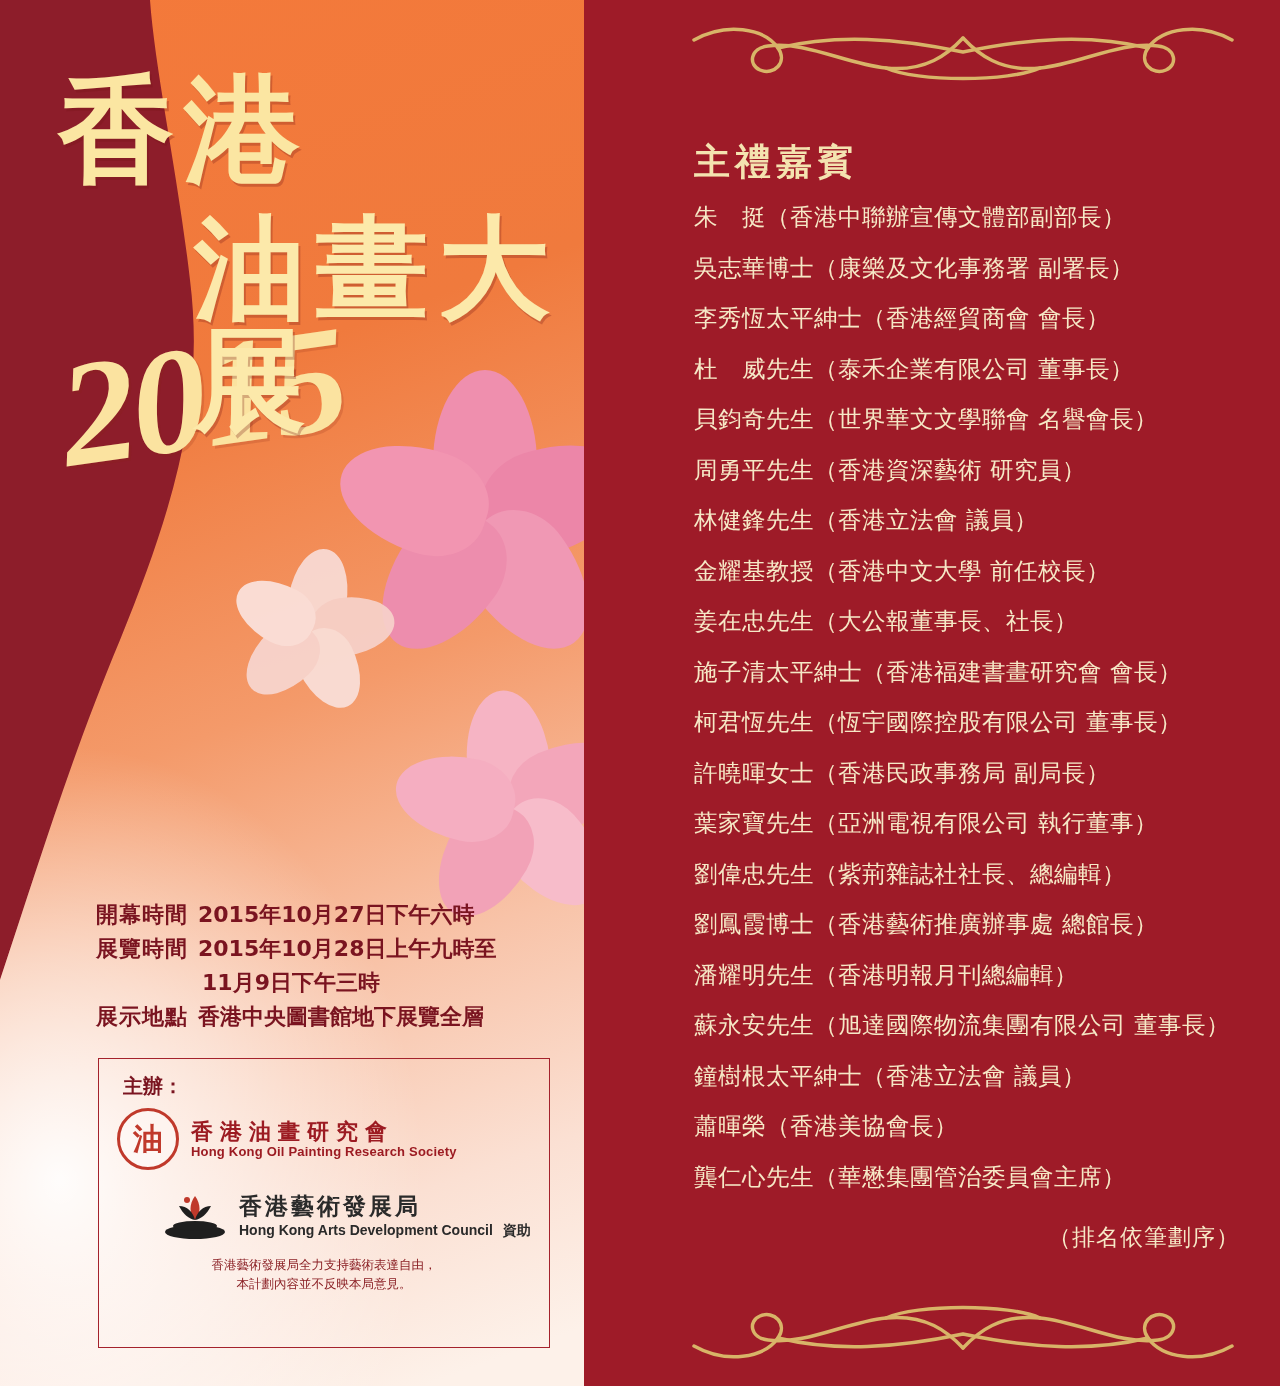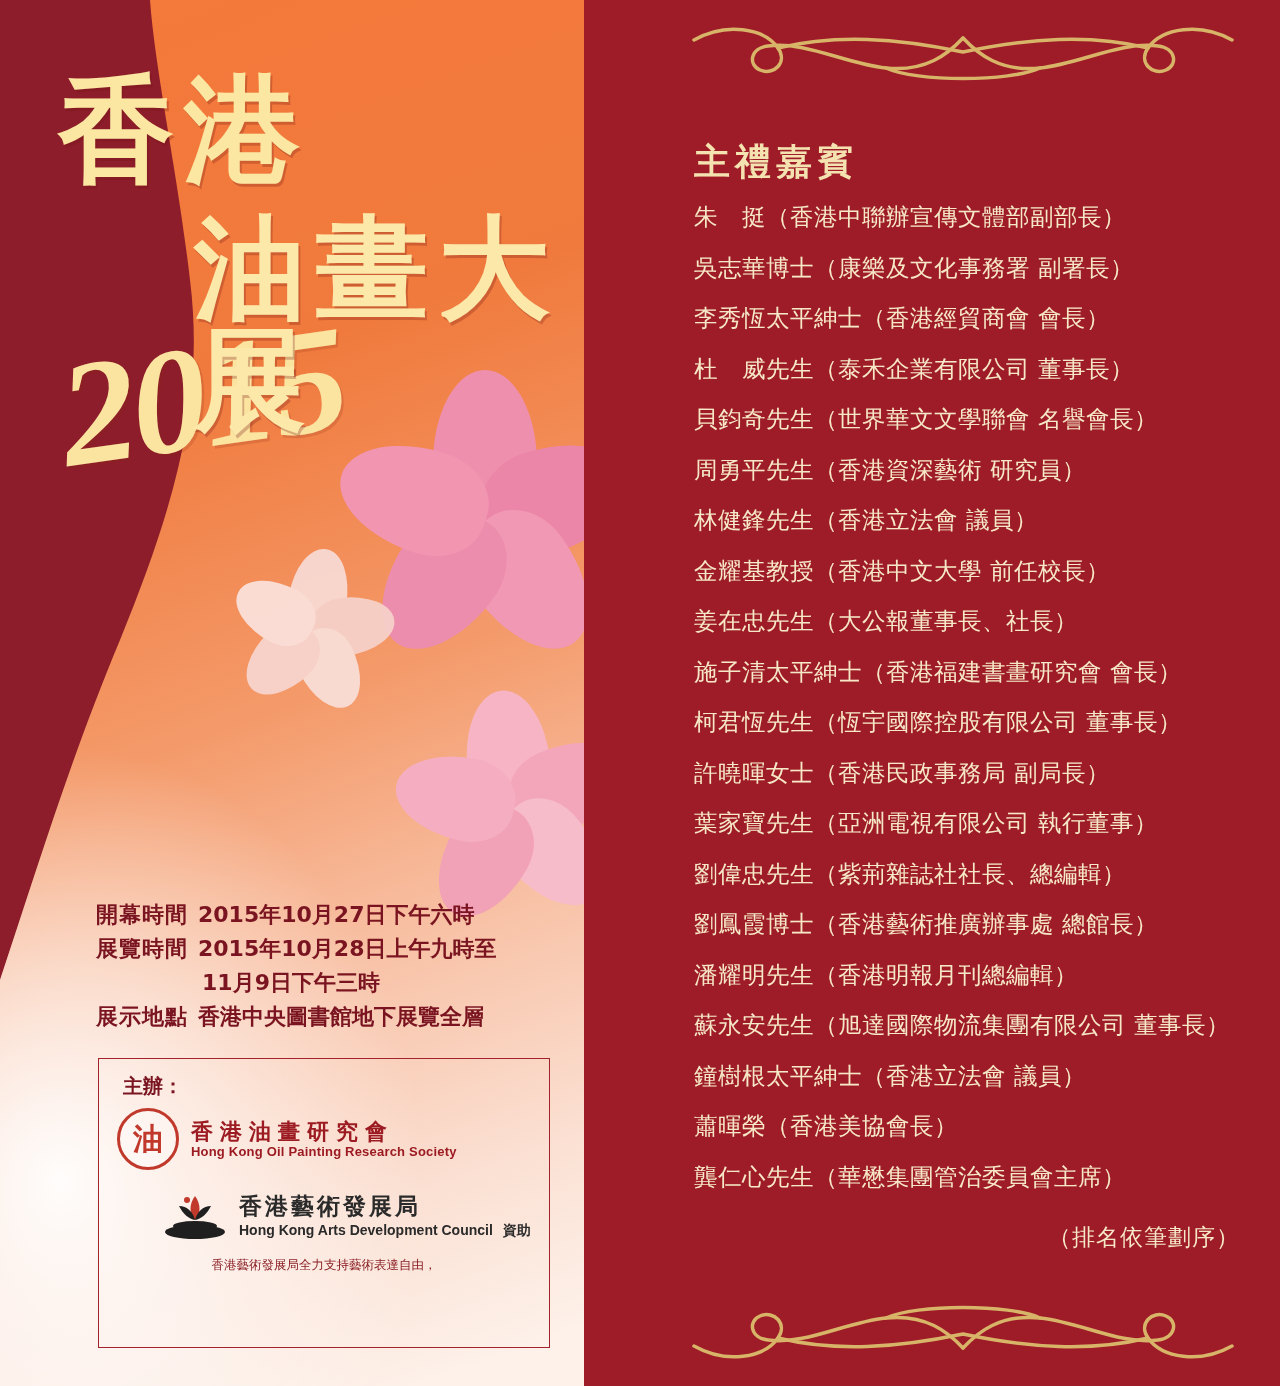--- a/index.html
+++ b/index.html
@@ -340,20 +340,21 @@
         <div class="adc-names">
           <div class="adc-cn">香港藝術發展局</div>
           <div class="adc-en">
             <span>Hong Kong Arts Development Council</span><span class="fund">資助</span>
           </div>
         </div>
       </div>
 
       <div class="disclaimer">
         <div>香港藝術發展局全力支持藝術表達自由，</div>
+        <div>本計劃內容並不反映本局意見。</div>
       </div>
     </div>
   </div>
 
   <div class="right-panel">
 
     <div class="flourish top">
       <svg viewBox="0 0 554 78" width="554" height="78" aria-hidden="true">
         <g fill="none" stroke="#d8b468" stroke-width="3.5" stroke-linecap="round">
           <path d="M8 22 C40 4 78 10 92 30 C102 44 88 58 74 52 C62 47 64 30 82 28 C120 23 160 46 200 50 C240 54 262 36 277 20"></path>

